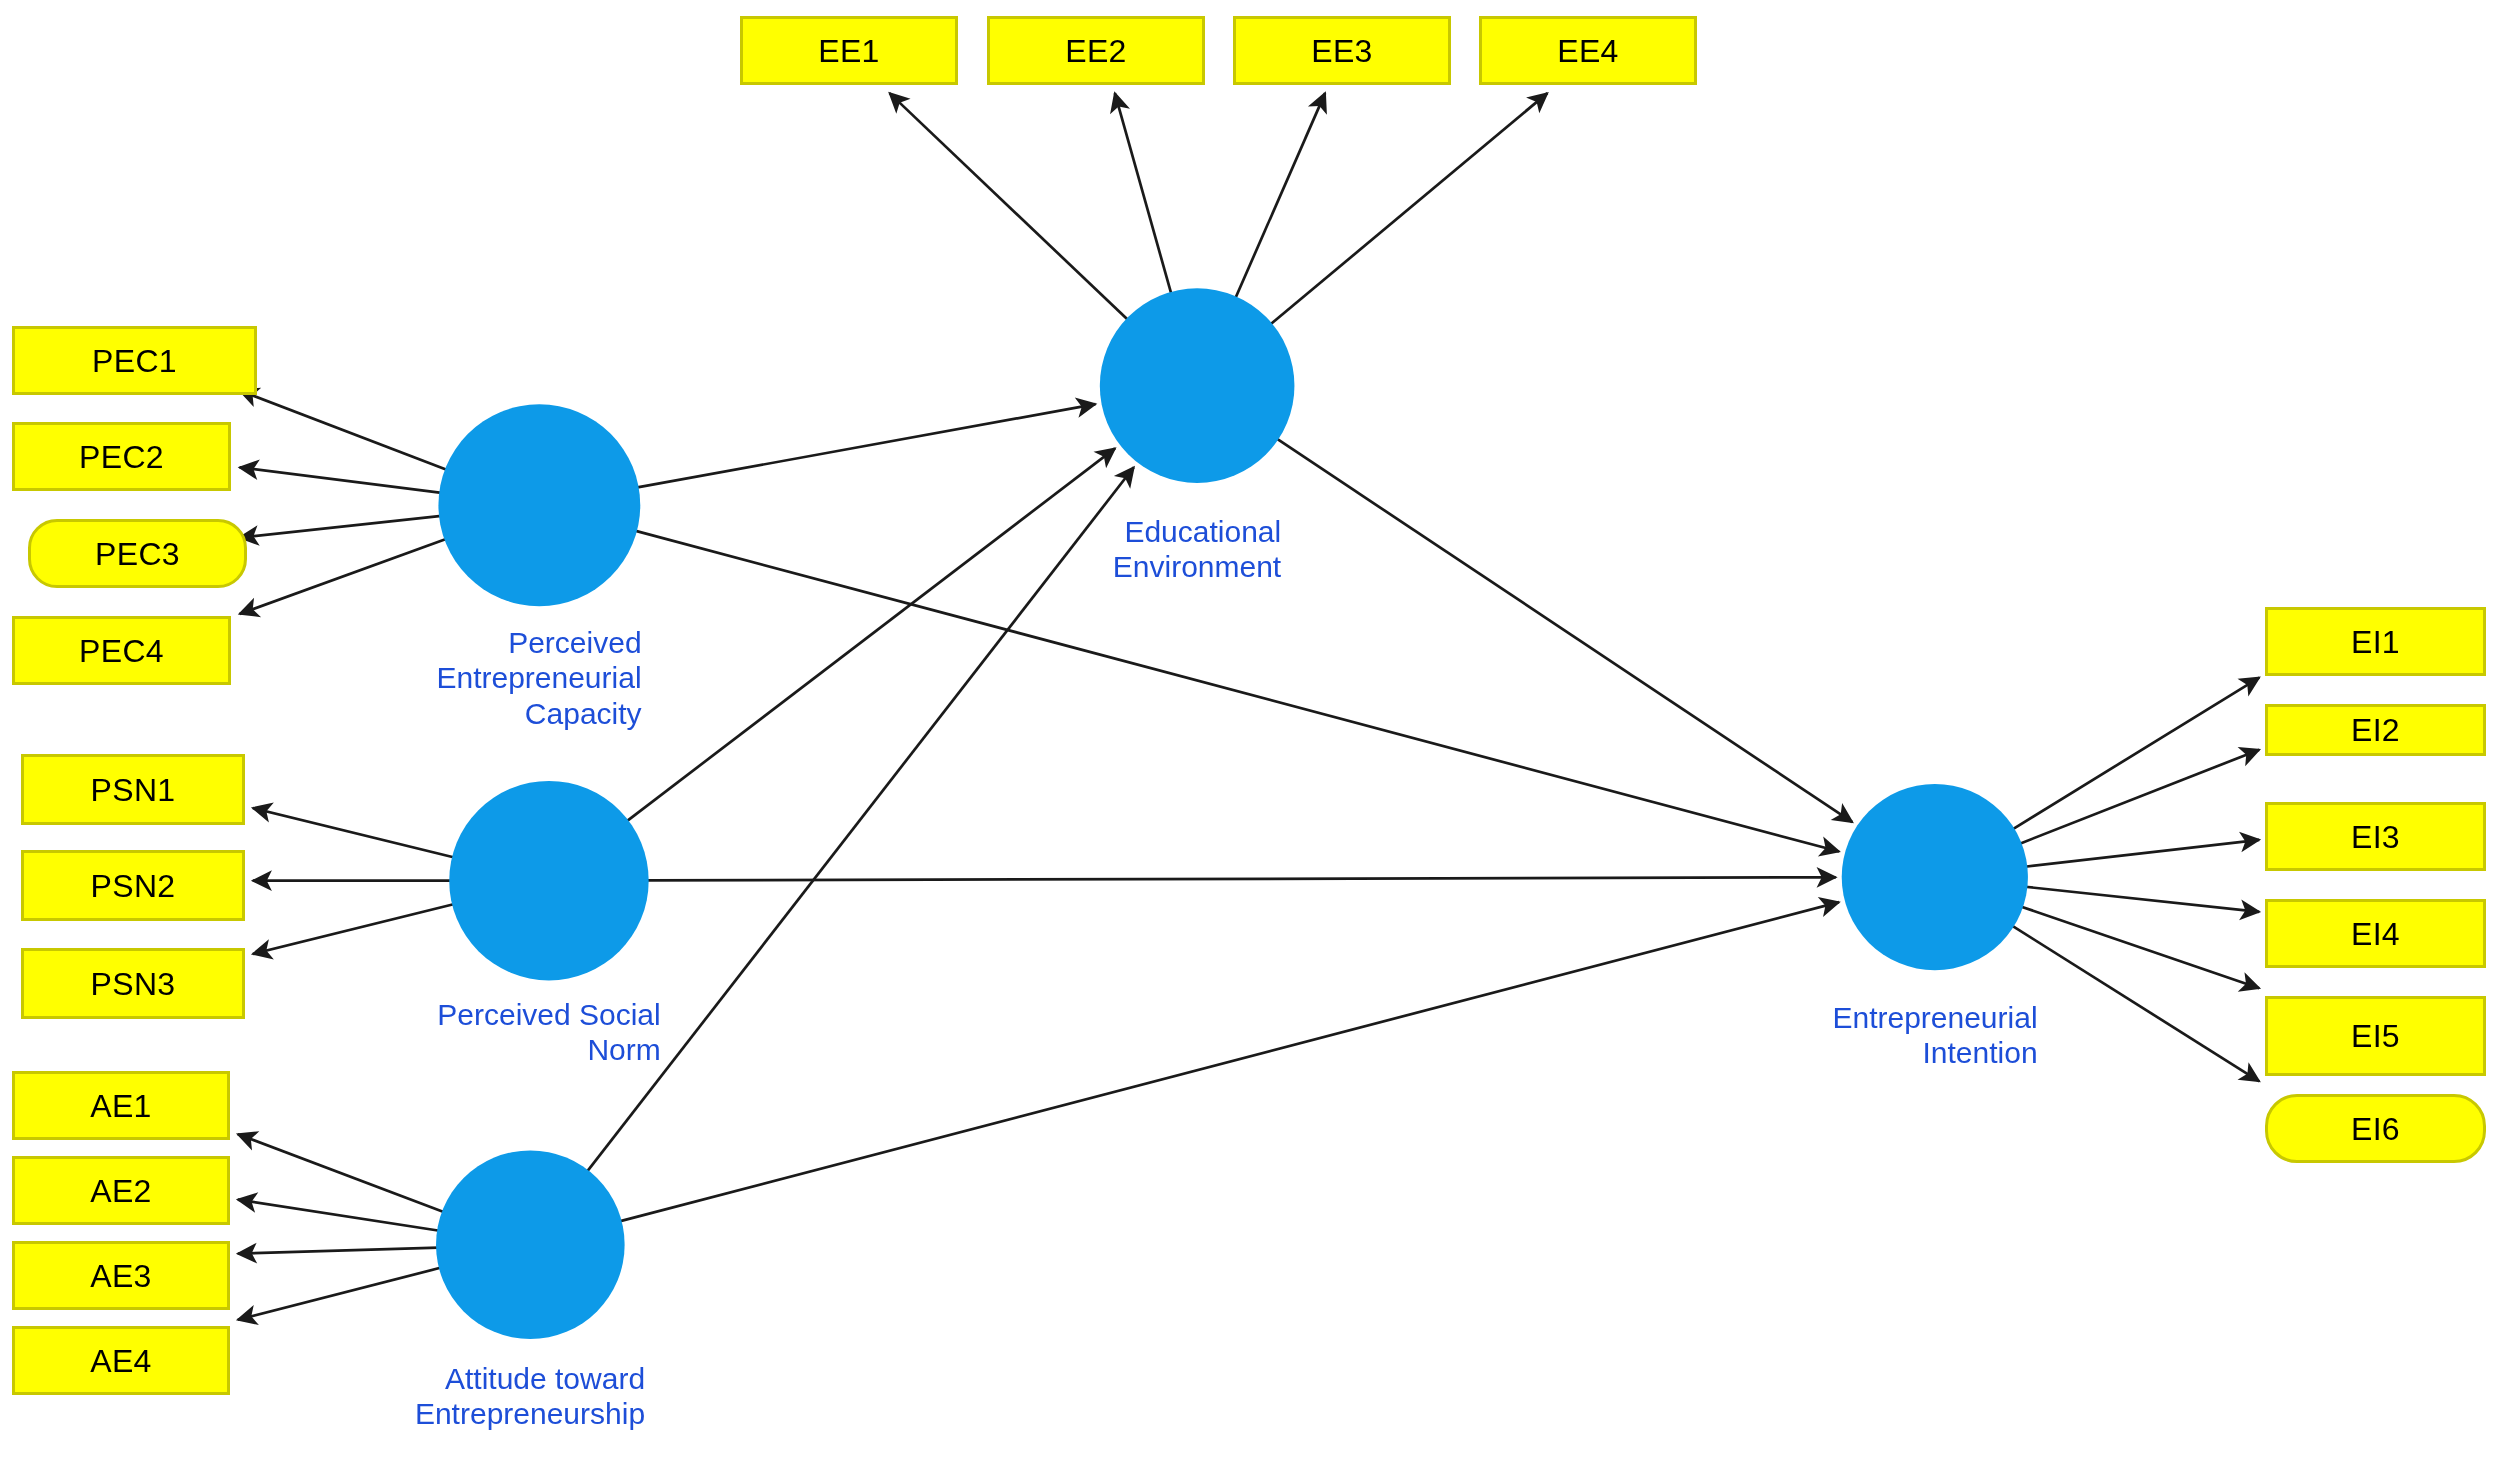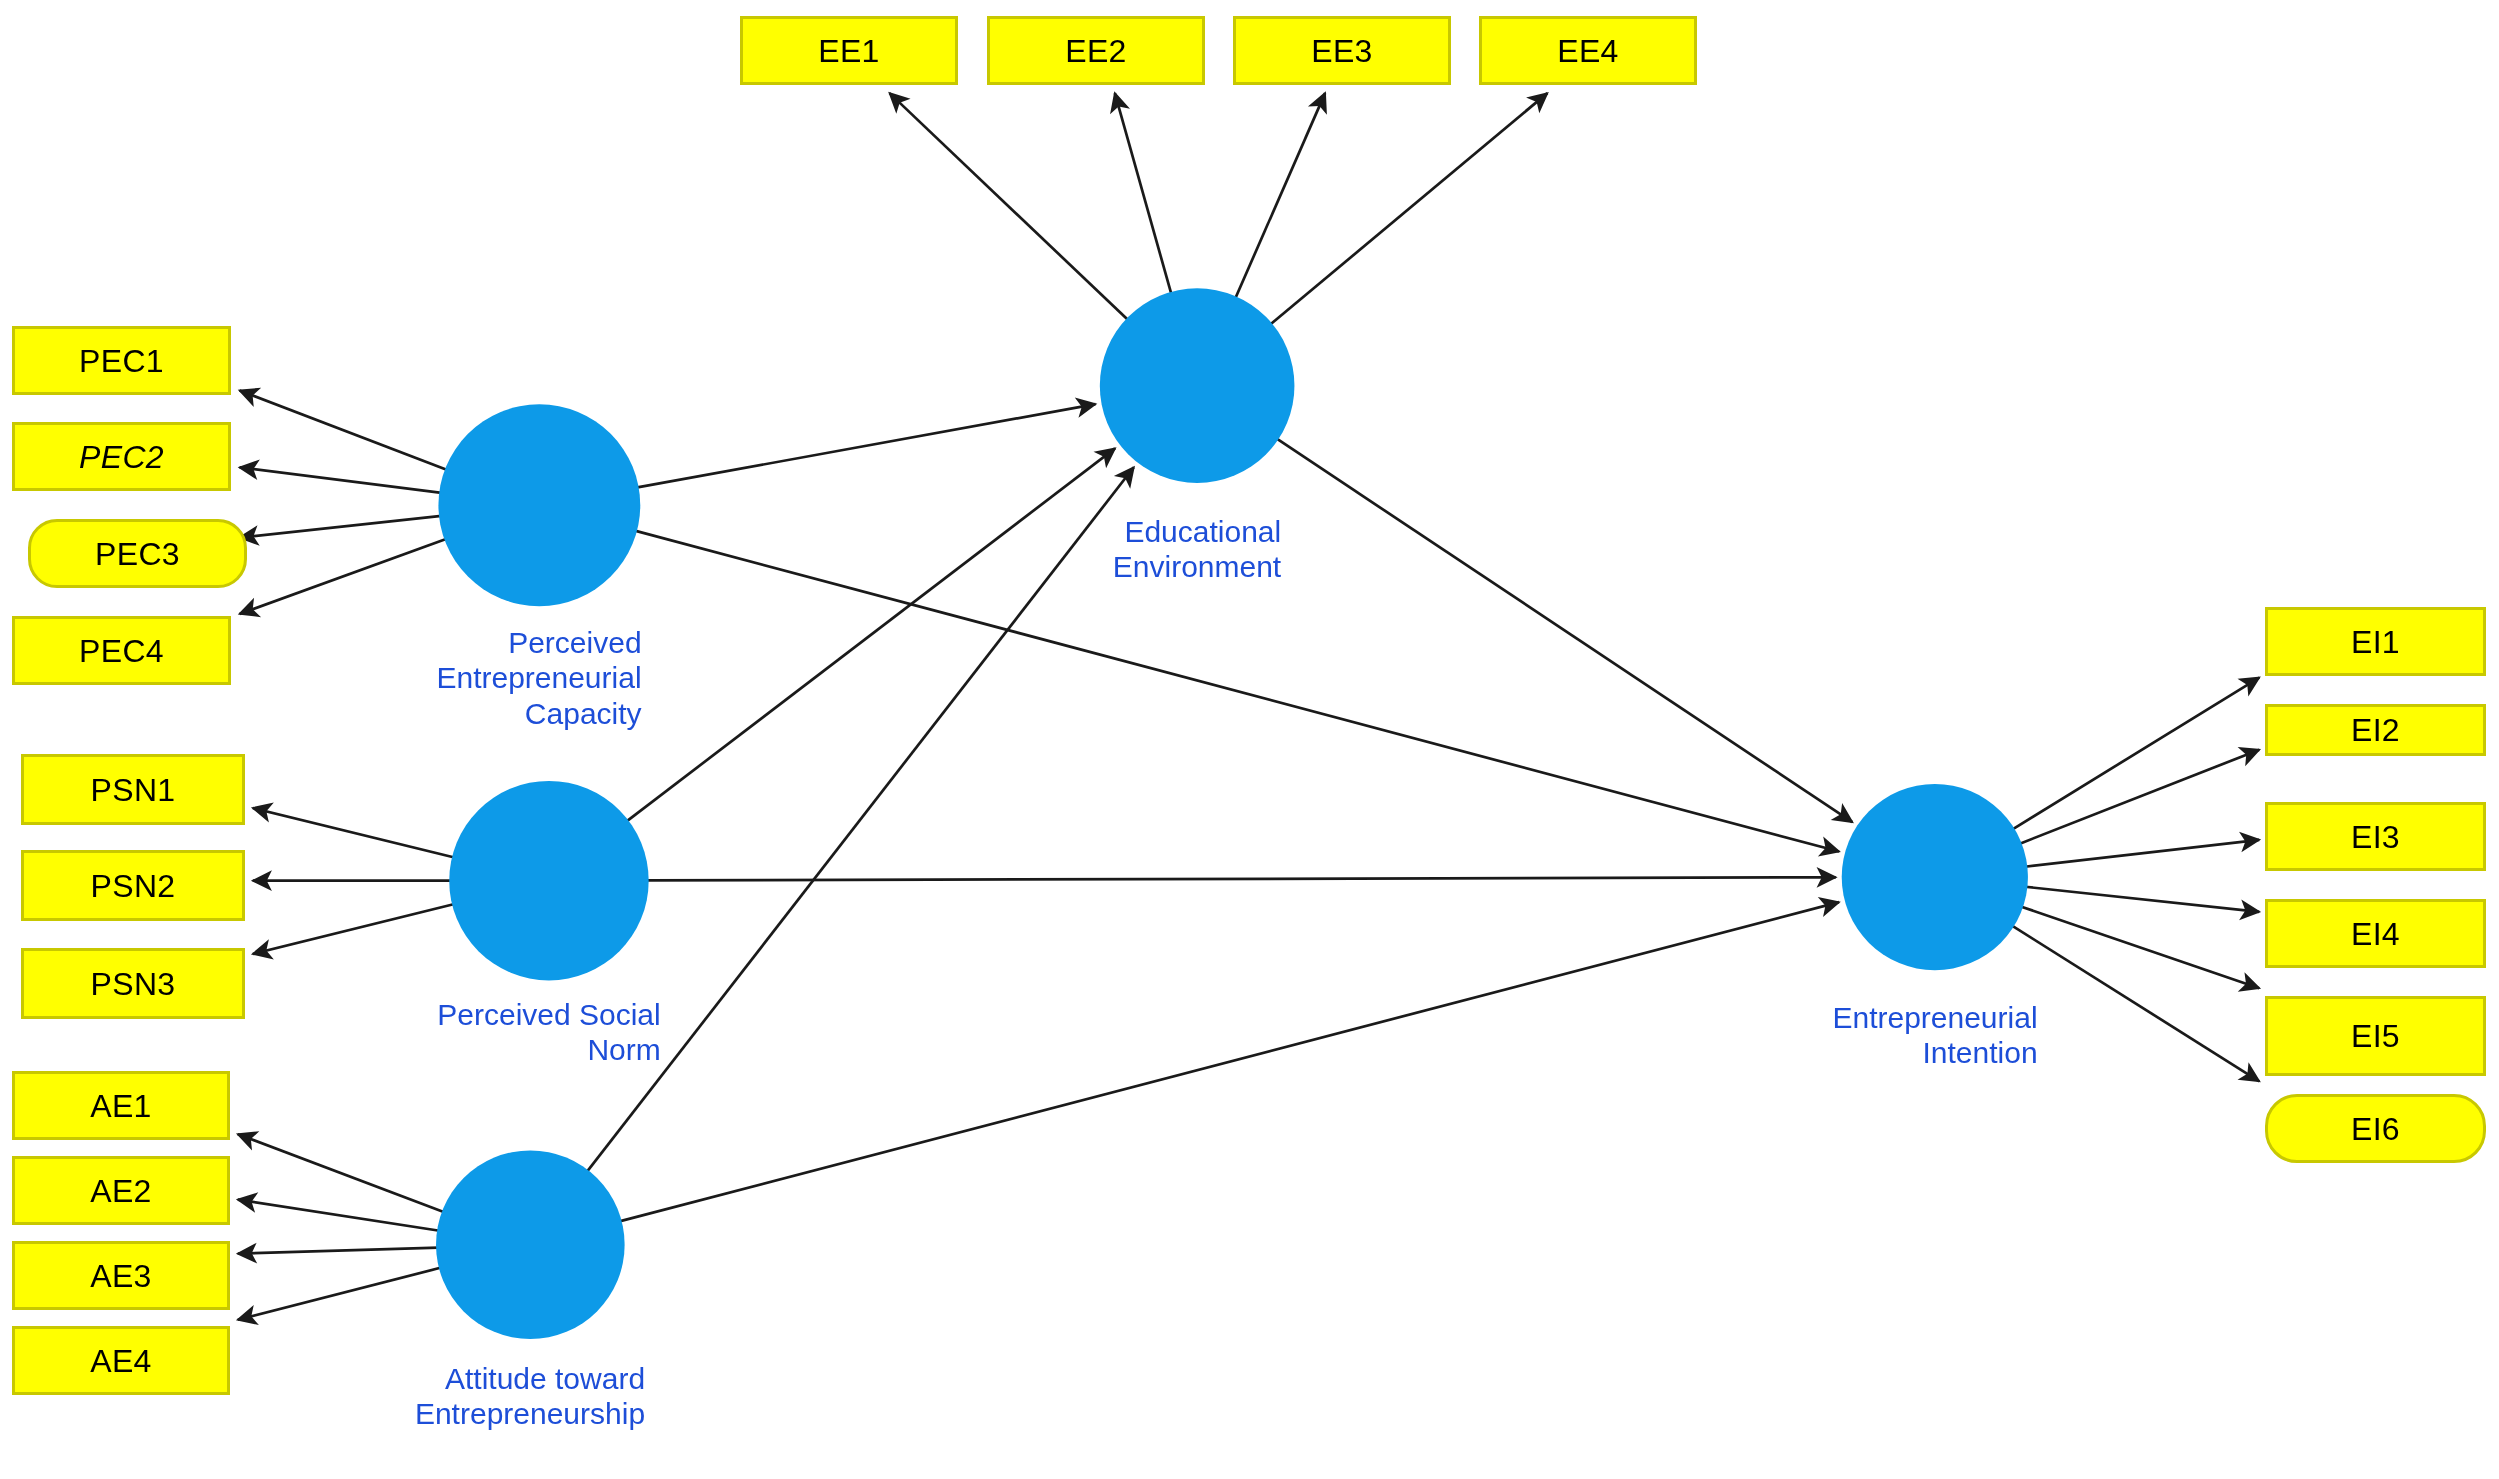--- a/index.html
+++ b/index.html
@@ -63,24 +63,24 @@
       </div>
       <div class="ind-box" style="left: 987px; top: 16px; width: 218px; height: 69px; background: rgb(255, 255, 0); border-color: rgb(200, 200, 0);">
         <span class="ind-label">EE2</span>
       </div>
       <div class="ind-box" style="left: 1233px; top: 16px; width: 218px; height: 69px; background: rgb(255, 255, 0); border-color: rgb(200, 200, 0);">
         <span class="ind-label">EE3</span>
       </div>
       <div class="ind-box" style="left: 1479px; top: 16px; width: 218px; height: 69px; background: rgb(255, 255, 0); border-color: rgb(200, 200, 0);">
         <span class="ind-label">EE4</span>
       </div>
-      <div class="ind-box" style="left: 12px; top: 326px; width: 219px; height: 69px; background: rgb(255, 255, 0); border-color: rgb(200, 200, 0);">
+      <div class="ind-box" style="left: 12px; top: 326px; width: 245px; height: 69px; background: rgb(255, 255, 0); border-color: rgb(200, 200, 0);">
         <span class="ind-label">PEC1</span>
       </div>
-      <div class="ind-box" style="left: 12px; top: 422px; width: 219px; height: 69px; background: rgb(255, 255, 0); border-color: rgb(200, 200, 0); font-style: italic;">
+      <div class="ind-box" style="left: 12px; top: 422px; width: 219px; height: 69px; background: rgb(255, 255, 0); border-color: rgb(200, 200, 0);">
         <span class="ind-label">PEC2</span>
       </div>
       <div class="ind-box" style="left: 28px; top: 519px; width: 219px; height: 69px; background: rgb(255, 255, 0); border-color: rgb(200, 200, 0); border-radius: 29px;">
         <span class="ind-label">PEC3</span>
       </div>
       <div class="ind-box" style="left: 12px; top: 616px; width: 219px; height: 69px; background: rgb(255, 255, 0); border-color: rgb(200, 200, 0);">
         <span class="ind-label">PEC4</span>
       </div>
       <div class="ind-box" style="left: 21px; top: 754px; width: 224px; height: 71px; background: rgb(255, 255, 0); border-color: rgb(200, 200, 0);">
         <span class="ind-label">PSN1</span>

